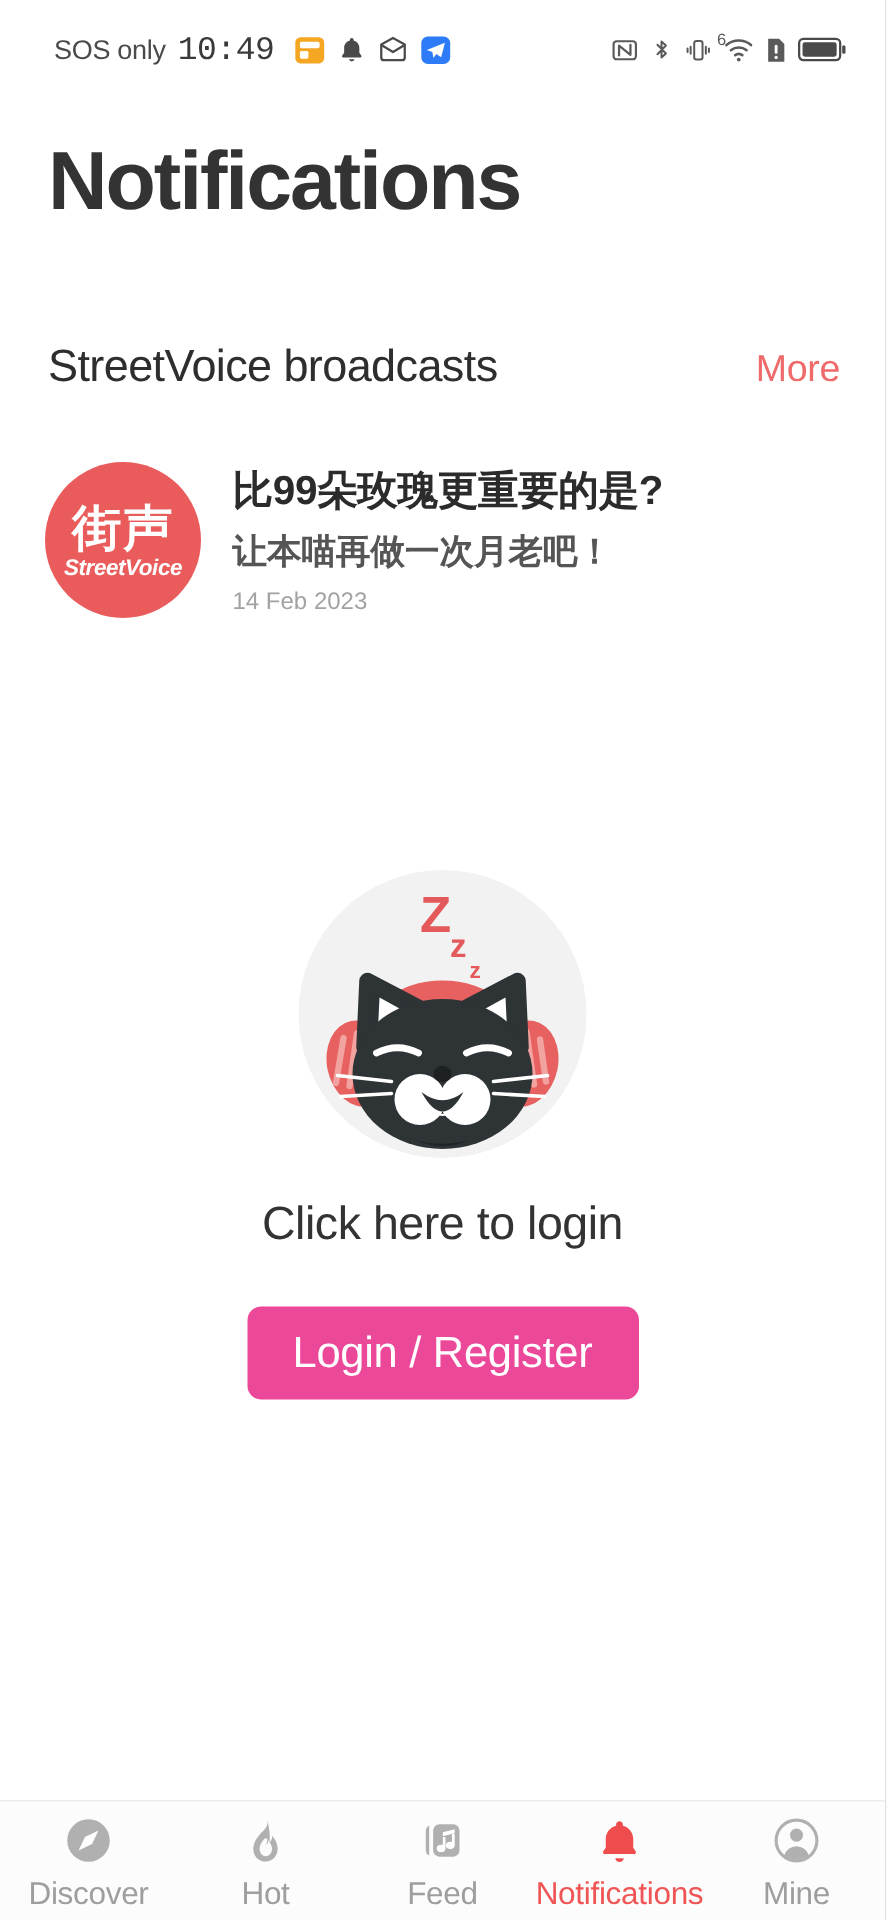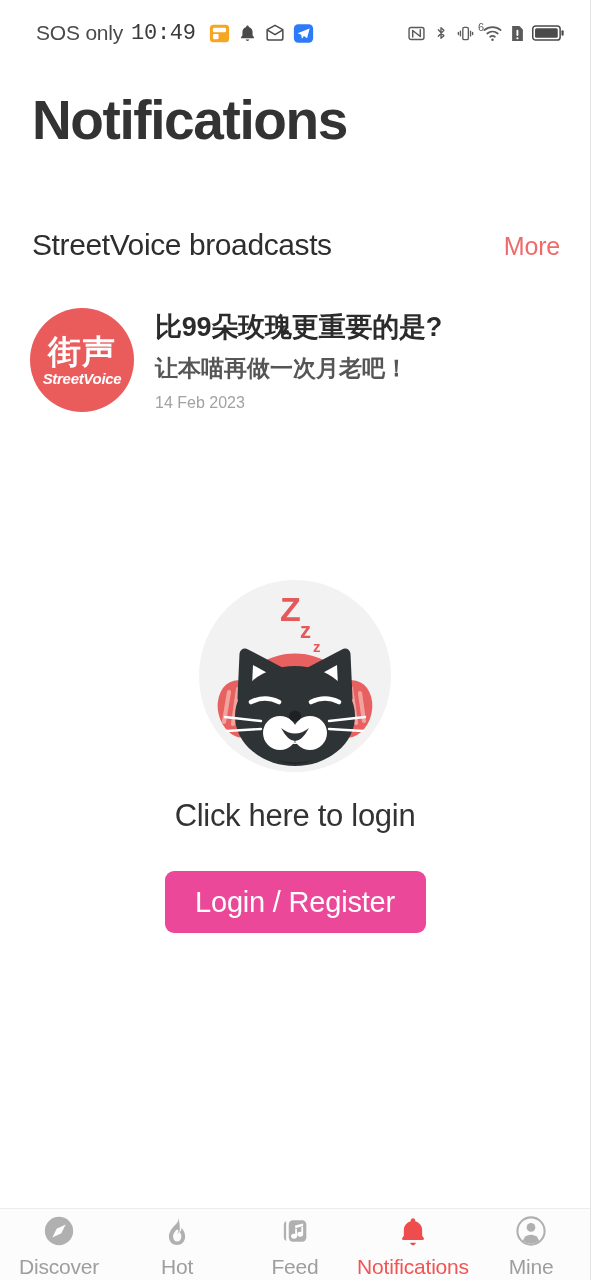--- a/index.html
+++ b/index.html
@@ -35,21 +35,21 @@
     align-items: center;
     justify-content: space-between;
     padding: 0 26px 0 36px;
   }
   .status-left {
     display: flex;
     align-items: center;
     gap: 9px;
   }
   .status-carrier {
-    font-size: 21px;
+    font-size: 18px;
     color: #4a4a4a;
     letter-spacing: -0.2px;
     white-space: nowrap;
   }
   .status-clock {
     font-size: 22px;
     color: #3a3a3a;
     letter-spacing: -0.3px;
     margin-left: -1px;
     font-family: Liberation Mono, monospace;
@@ -105,21 +105,21 @@
     cursor: pointer;
   }
 
   
   .broadcast-item {
     position: absolute;
     top: 308px;
     left: 30px;
     right: 30px;
     display: flex;
-    align-items: flex-end;
+    align-items: center;
     gap: 21px;
     cursor: pointer;
   }
   .sv-logo {
     flex: 0 0 auto;
     width: 104px;
     height: 104px;
     border-radius: 50%;
     background: #ea5c5c;
     display: flex;
@@ -201,21 +201,21 @@
     cursor: pointer;
     display: flex;
     align-items: center;
     justify-content: center;
   }
 
   
   .bottom-nav {
     position: absolute;
     left: 0; right: 0; bottom: 0;
-    height: 72px;
+    height: 80px;
     background: #fcfcfc;
     border-top: 1px solid #ededed;
     display: flex;
     align-items: center;
   }
   .nav-item {
     flex: 1 1 0;
     height: 100%;
     display: flex;
     flex-direction: column;

